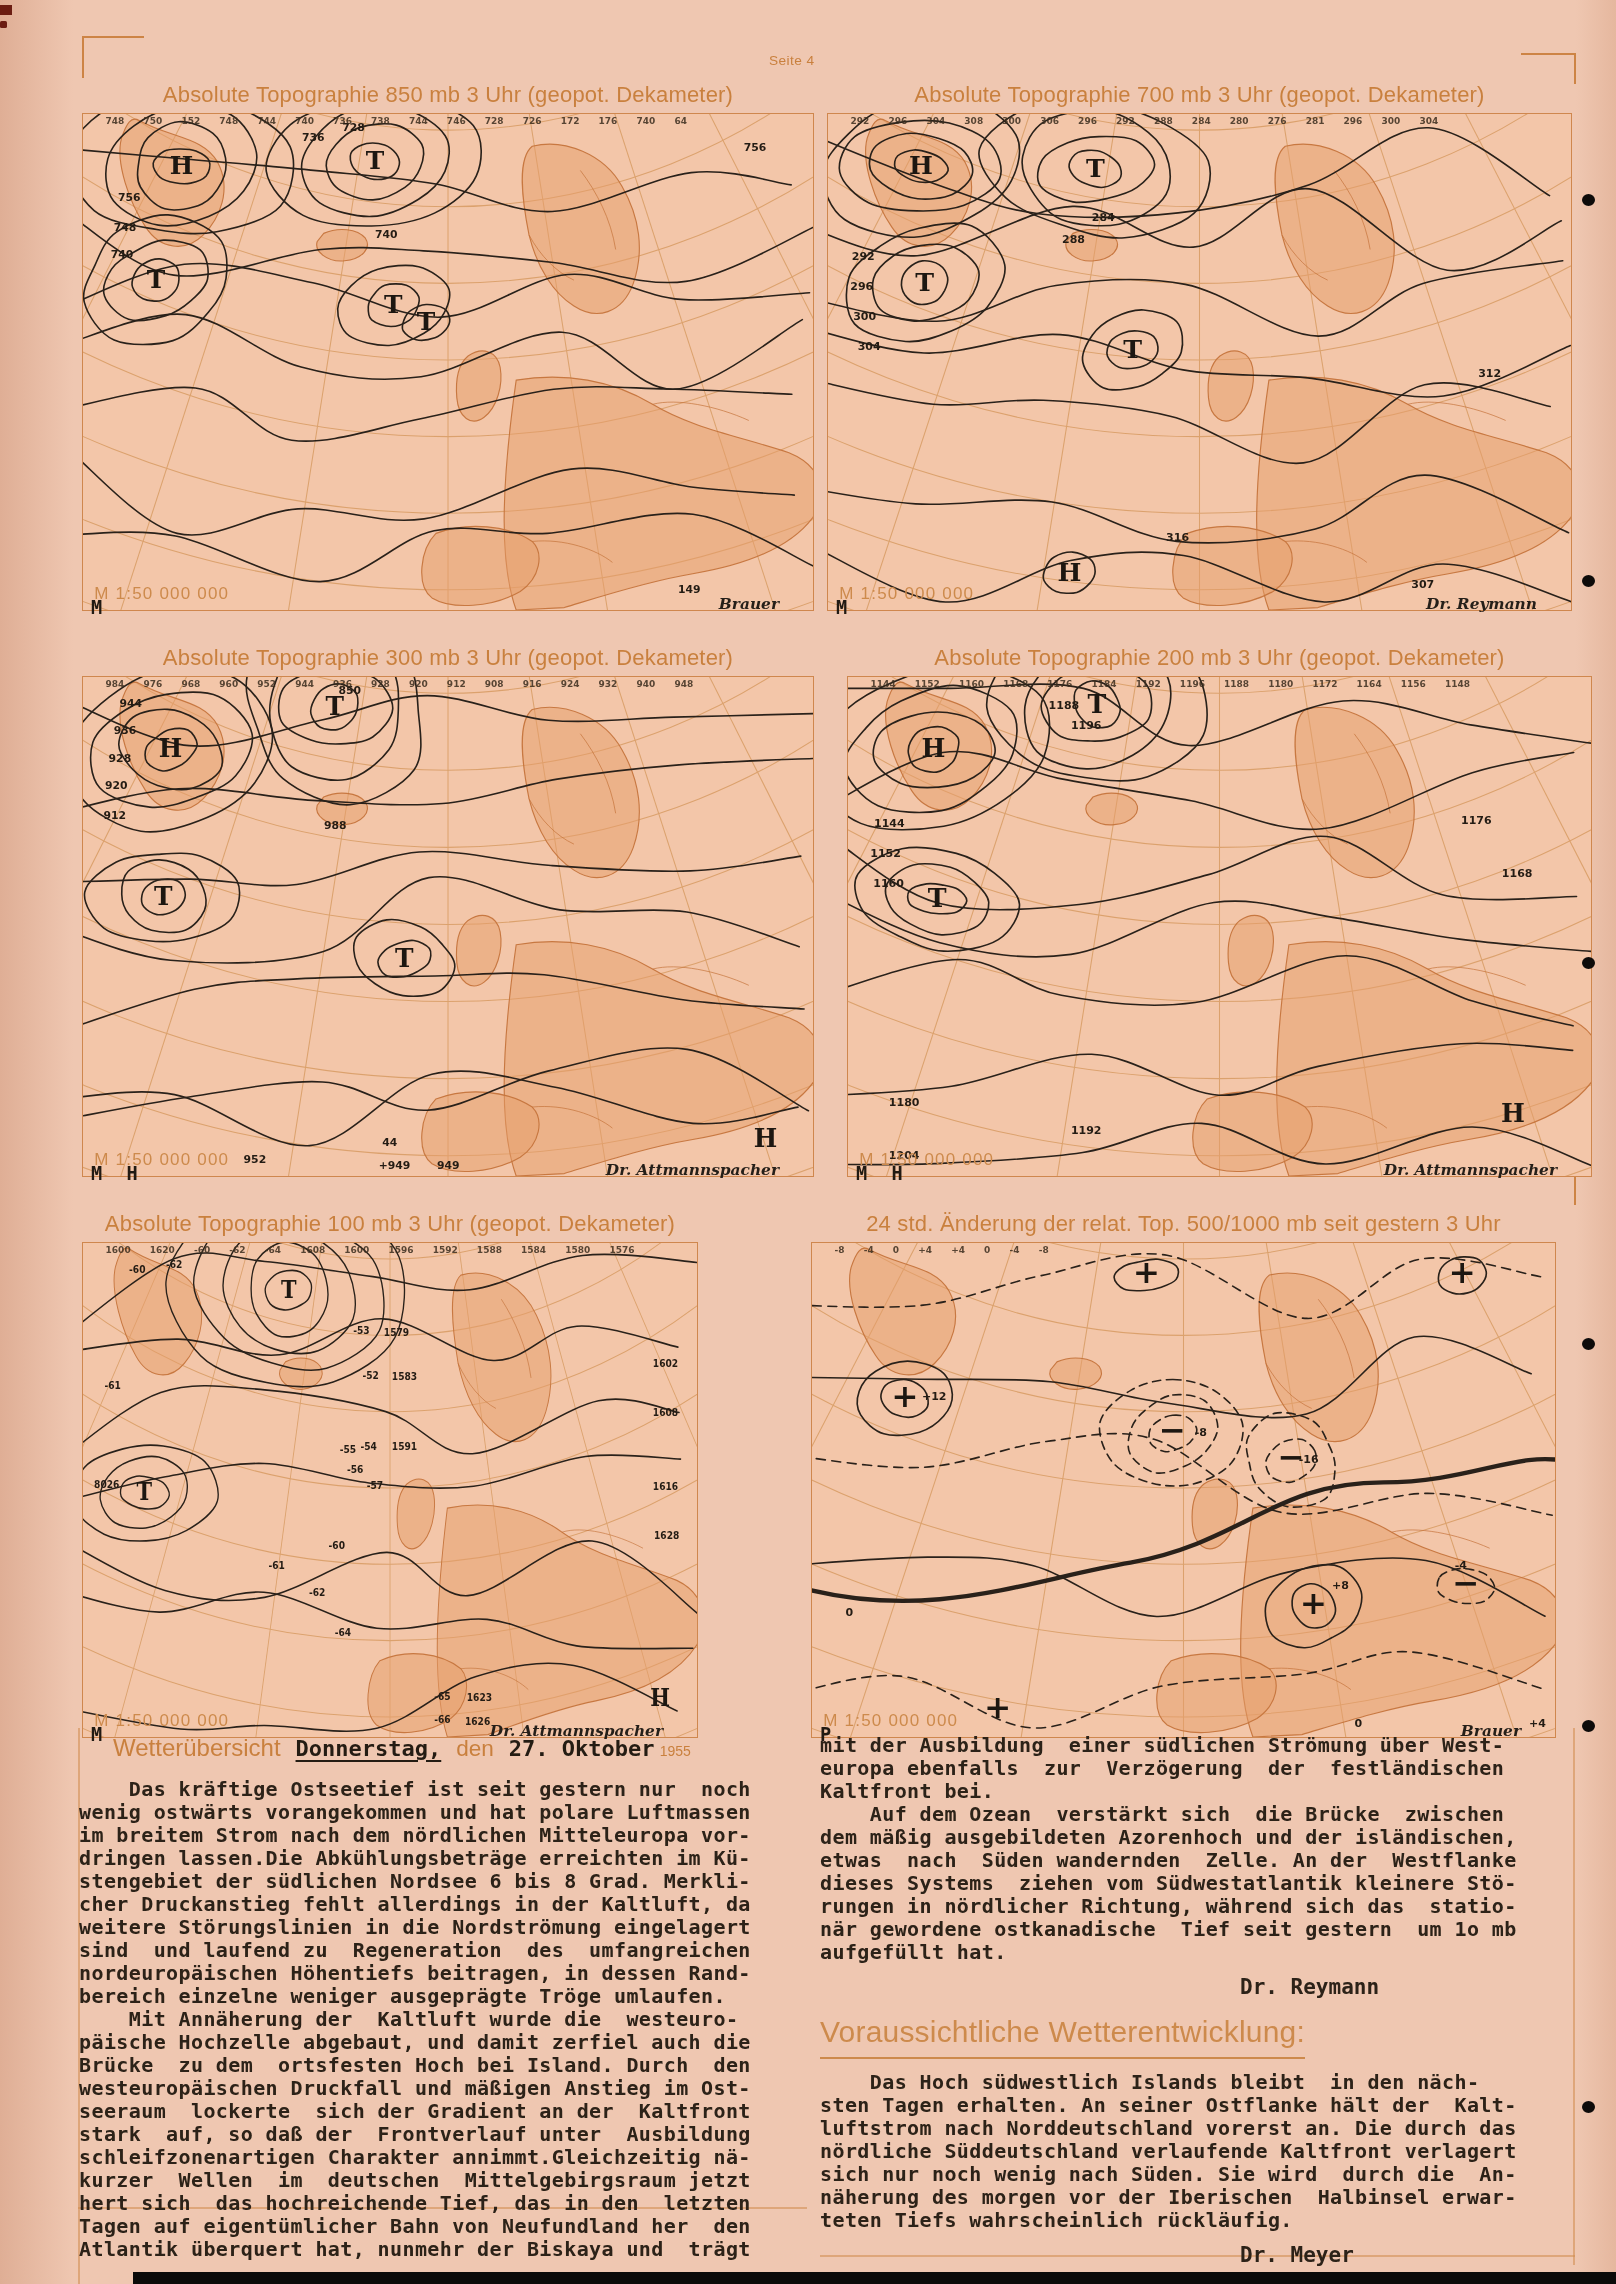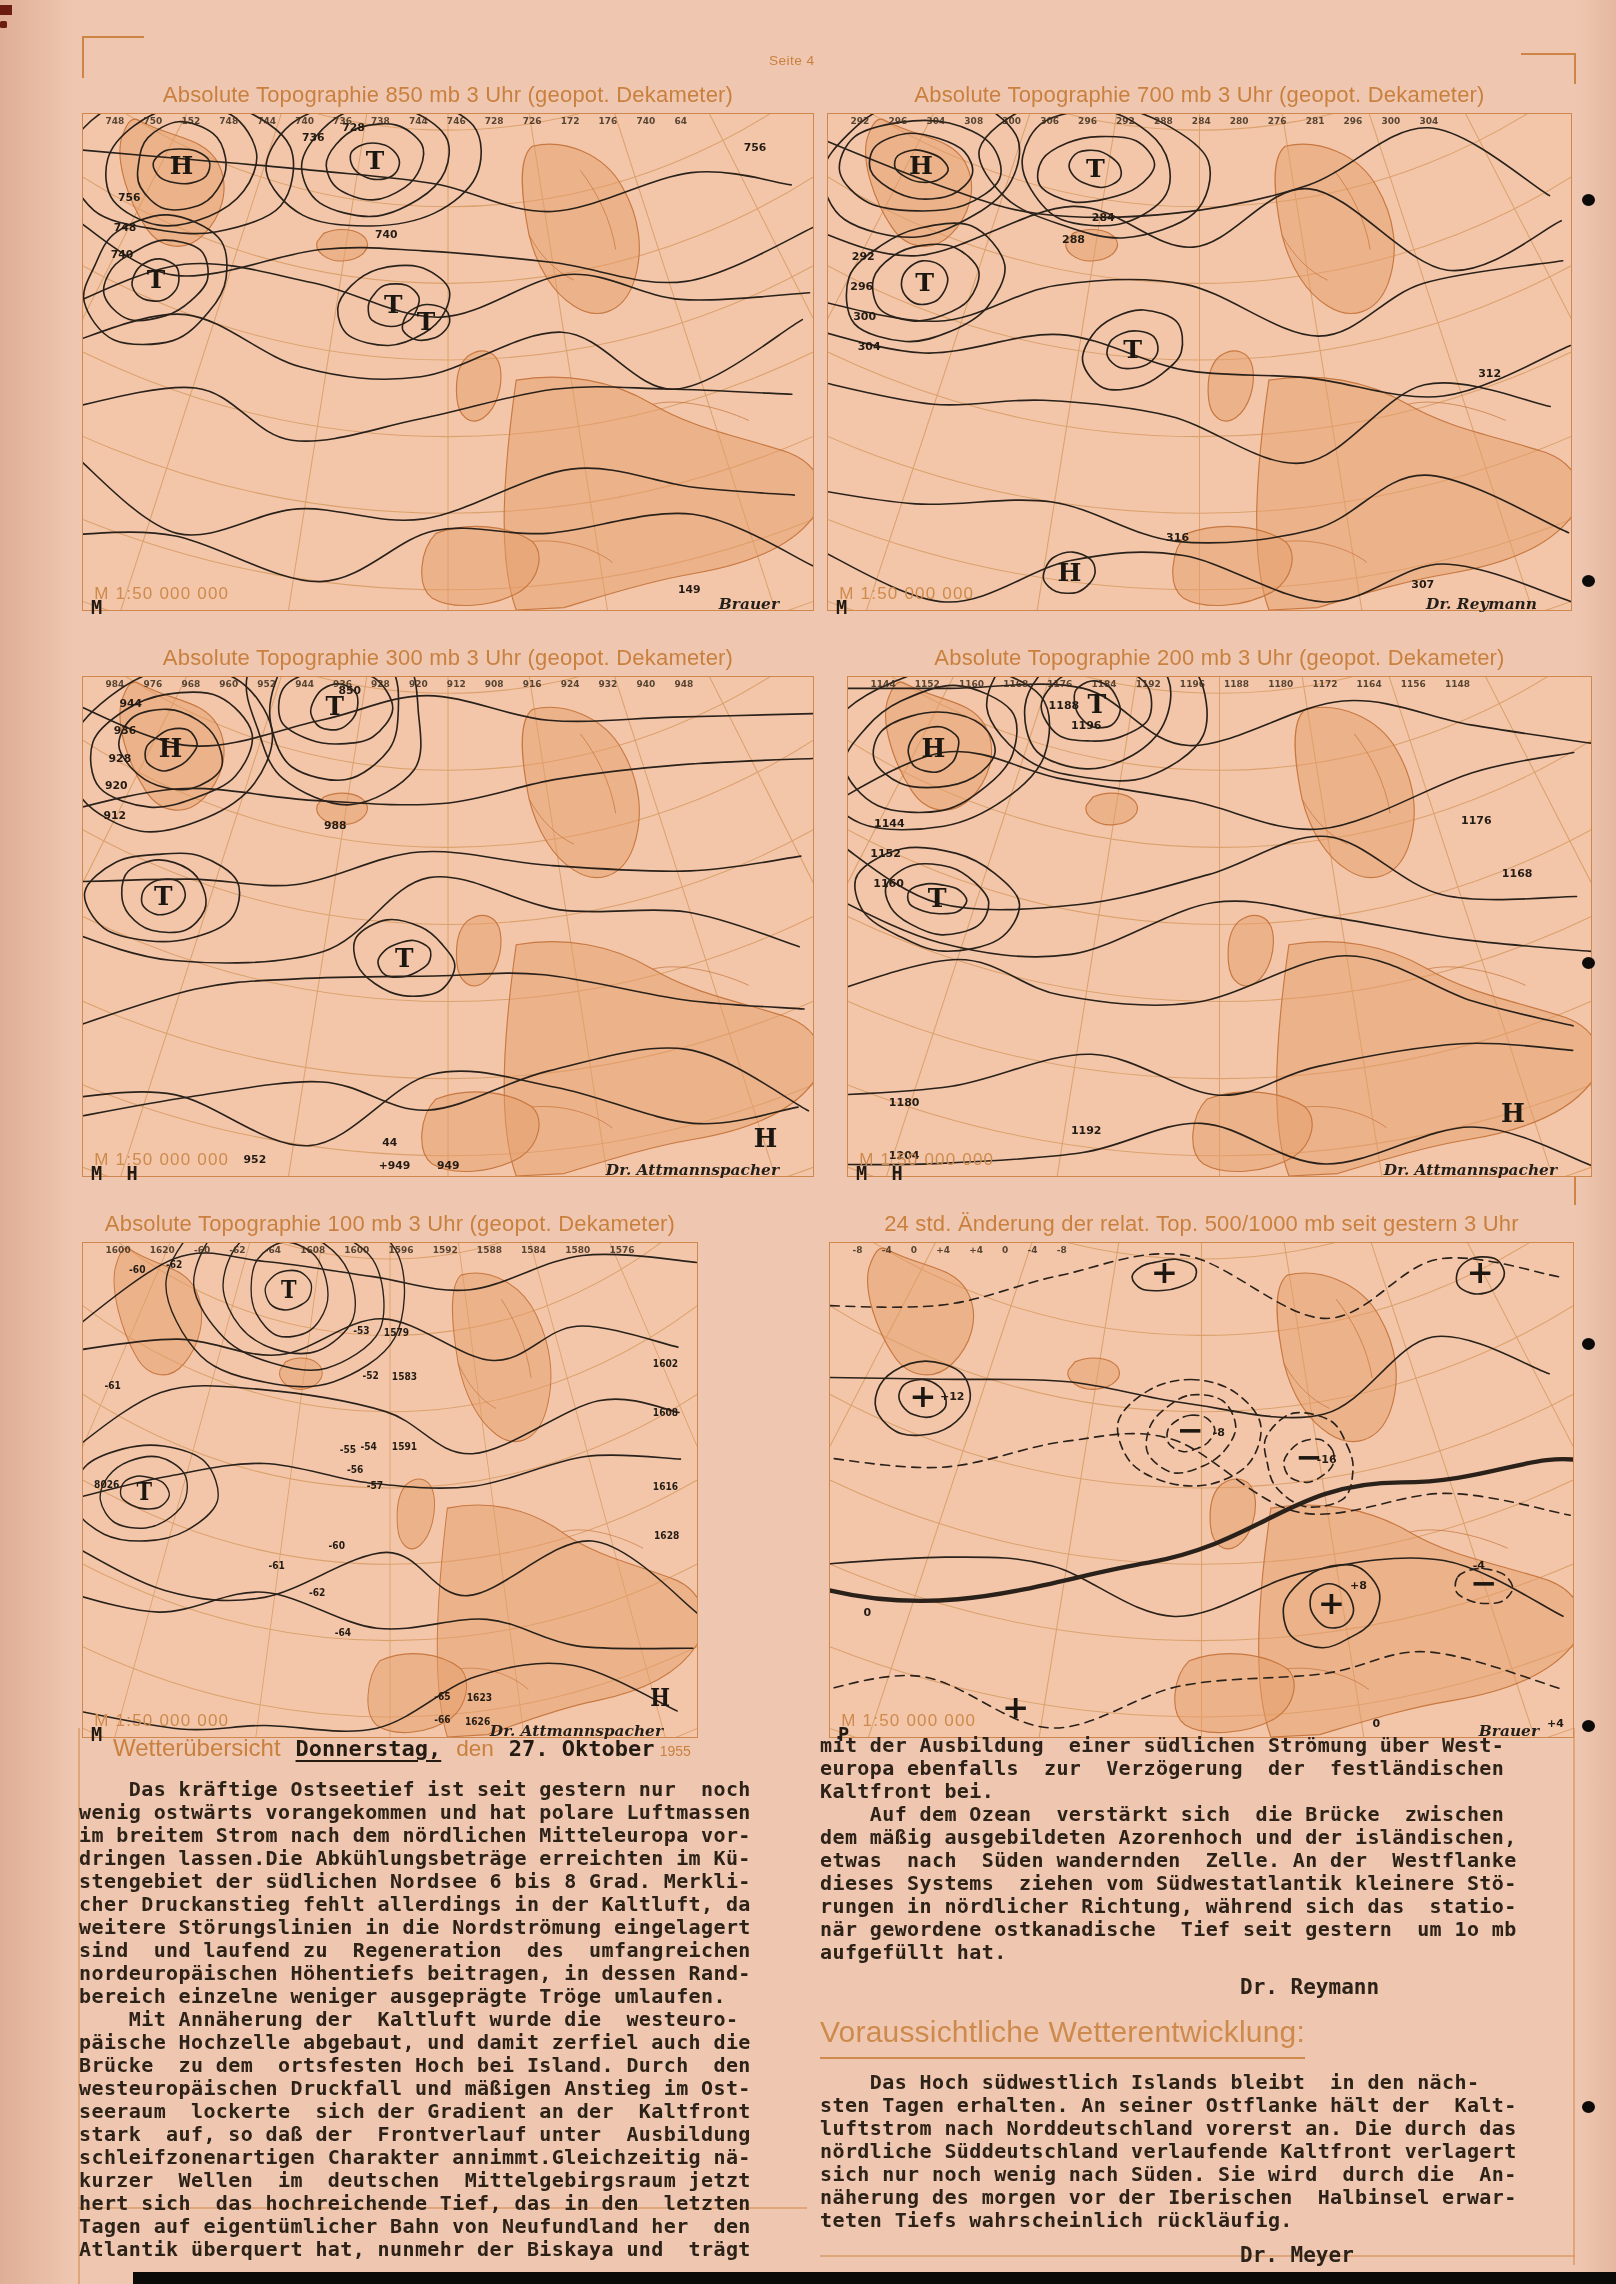--- a/index.html
+++ b/index.html
@@ -20,21 +20,21 @@
   .br3{left:1521px;top:1174px;width:53px;height:29px;border-top-width:2.4px;border-right-width:2.4px;}
 
   .seite{position:absolute;left:769px;top:53px;color:#c9803e;font-size:13.7px;letter-spacing:0.4px;}
 
   .map-slot{position:absolute;margin-top:35px;}
   .s1{left:82px;top:78px;width:732px;height:498px;}
   .s2{left:827px;top:78px;width:745px;height:498px;}
   .s3{left:82px;top:641px;width:732px;height:501px;}
   .s4{left:847px;top:641px;width:745px;height:501px;}
   .s5{left:82px;top:1207px;width:616px;height:496px;}
-  .s6{left:829px;top:1207px;width:745px;height:496px;border-radius:32px;}
+  .s6{left:811px;top:1207px;width:745px;height:496px;border-radius:32px;}
   .map-title{position:absolute;top:-31px;left:0;right:0;margin:0;text-align:center;
              font-size:22px;font-weight:400;color:#c9803e;letter-spacing:0.2px;white-space:nowrap;}
   .map-frame{position:absolute;inset:0;border:1.6px solid rgba(203,128,68,.9);background:#f3c6a9;}
   .mapsvg{position:absolute;inset:0;width:100%;height:100%;}
   .edge-numbers{position:absolute;top:2.4px;left:22.6px;right:8px;overflow:hidden;white-space:pre;
                 font:700 9px "DejaVu Sans",sans-serif;word-spacing:16px;color:#3c2e1f;opacity:.85;z-index:3;}
   .map-scale{position:absolute;left:11.3px;bottom:6.5px;color:#cd8a4c;font-size:17px;letter-spacing:1.2px;z-index:3;}
   .map-typed{position:absolute;left:8px;bottom:-8px;color:#211a13;
              font:700 18.6px "DejaVu Sans Mono",monospace;letter-spacing:6.5px;z-index:4;}
   .map-sig{position:absolute;right:34px;bottom:-3.2px;color:#251f19;

